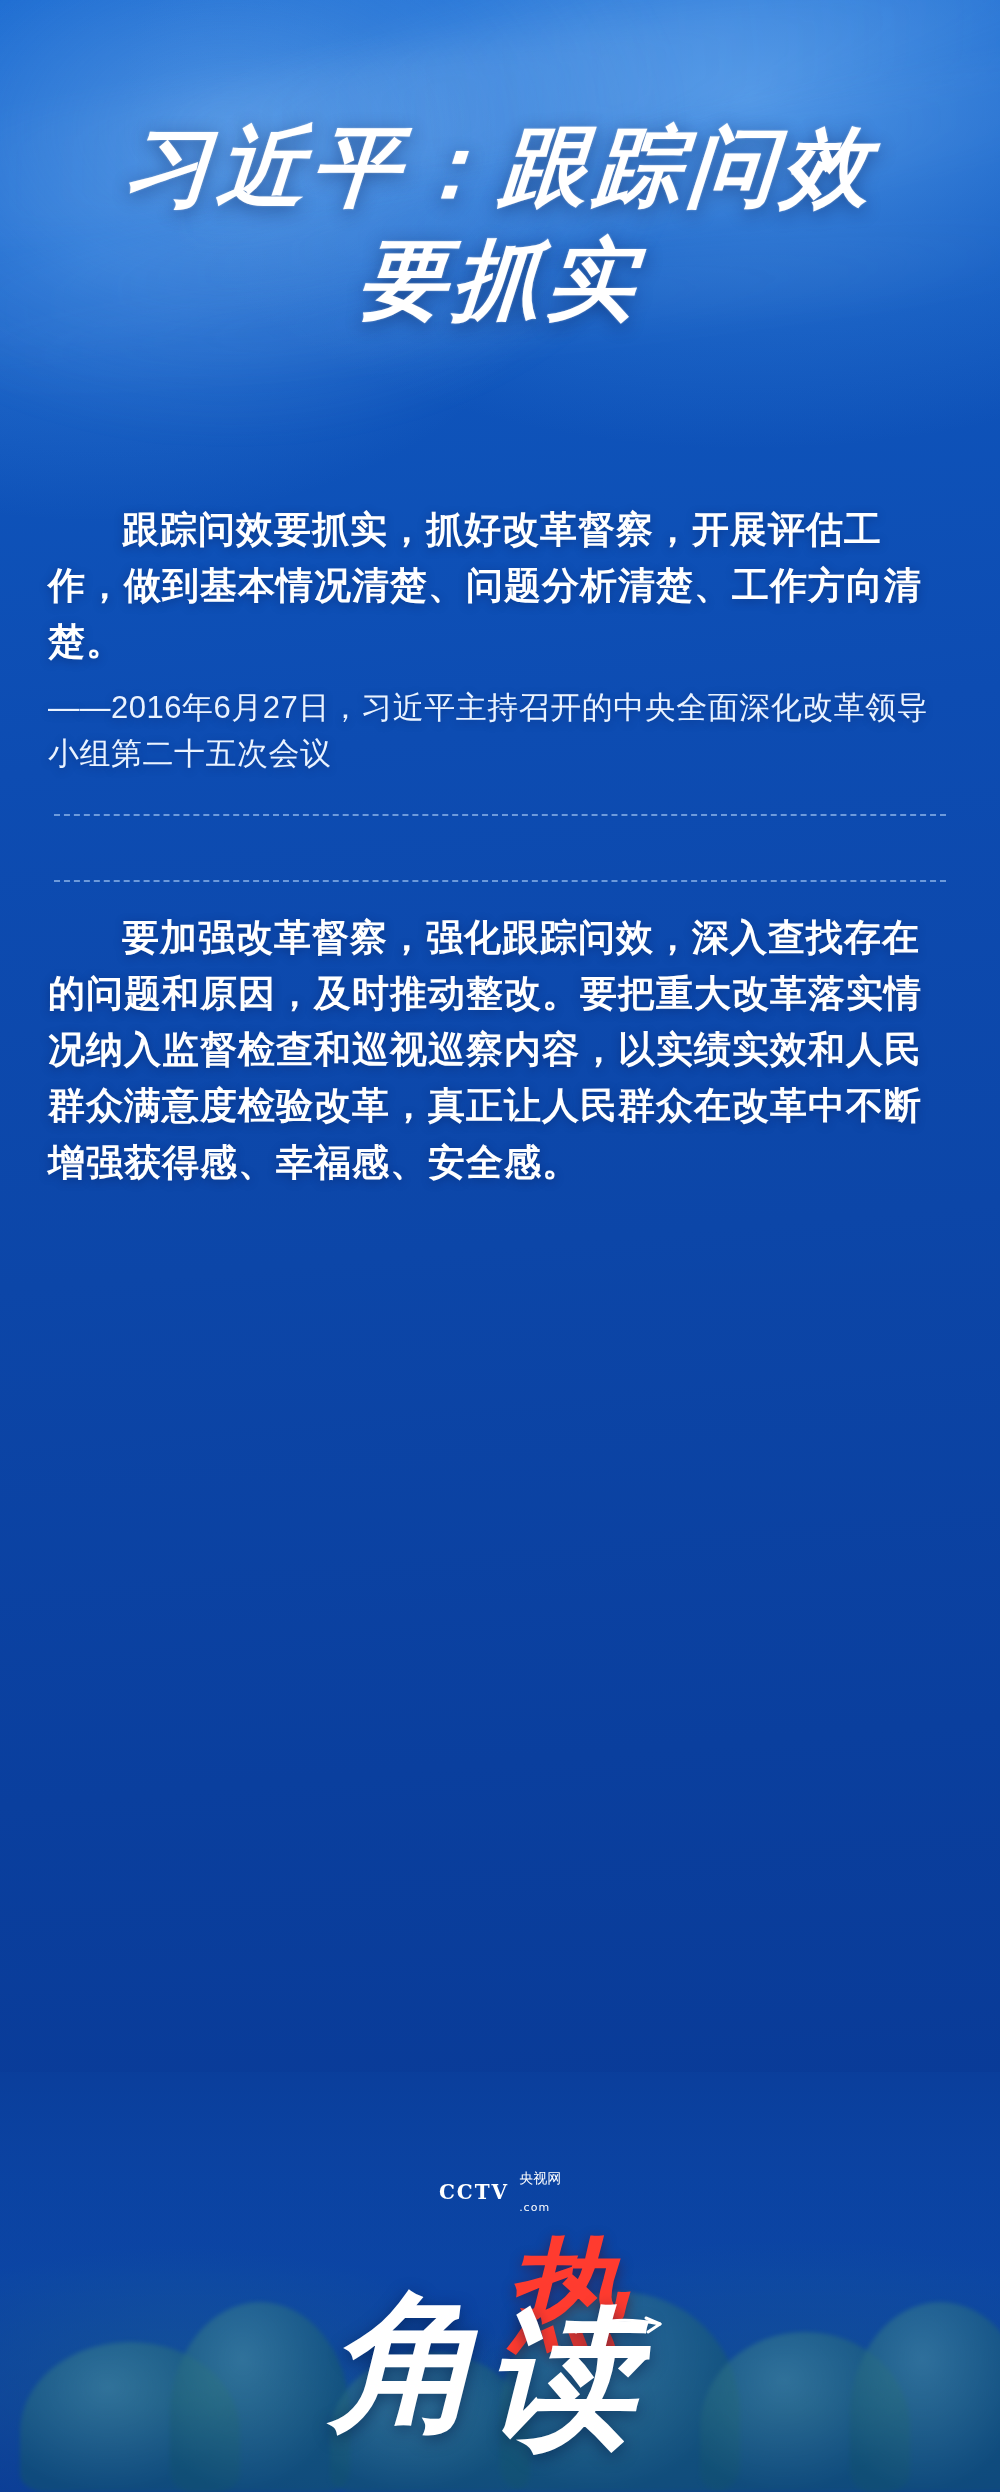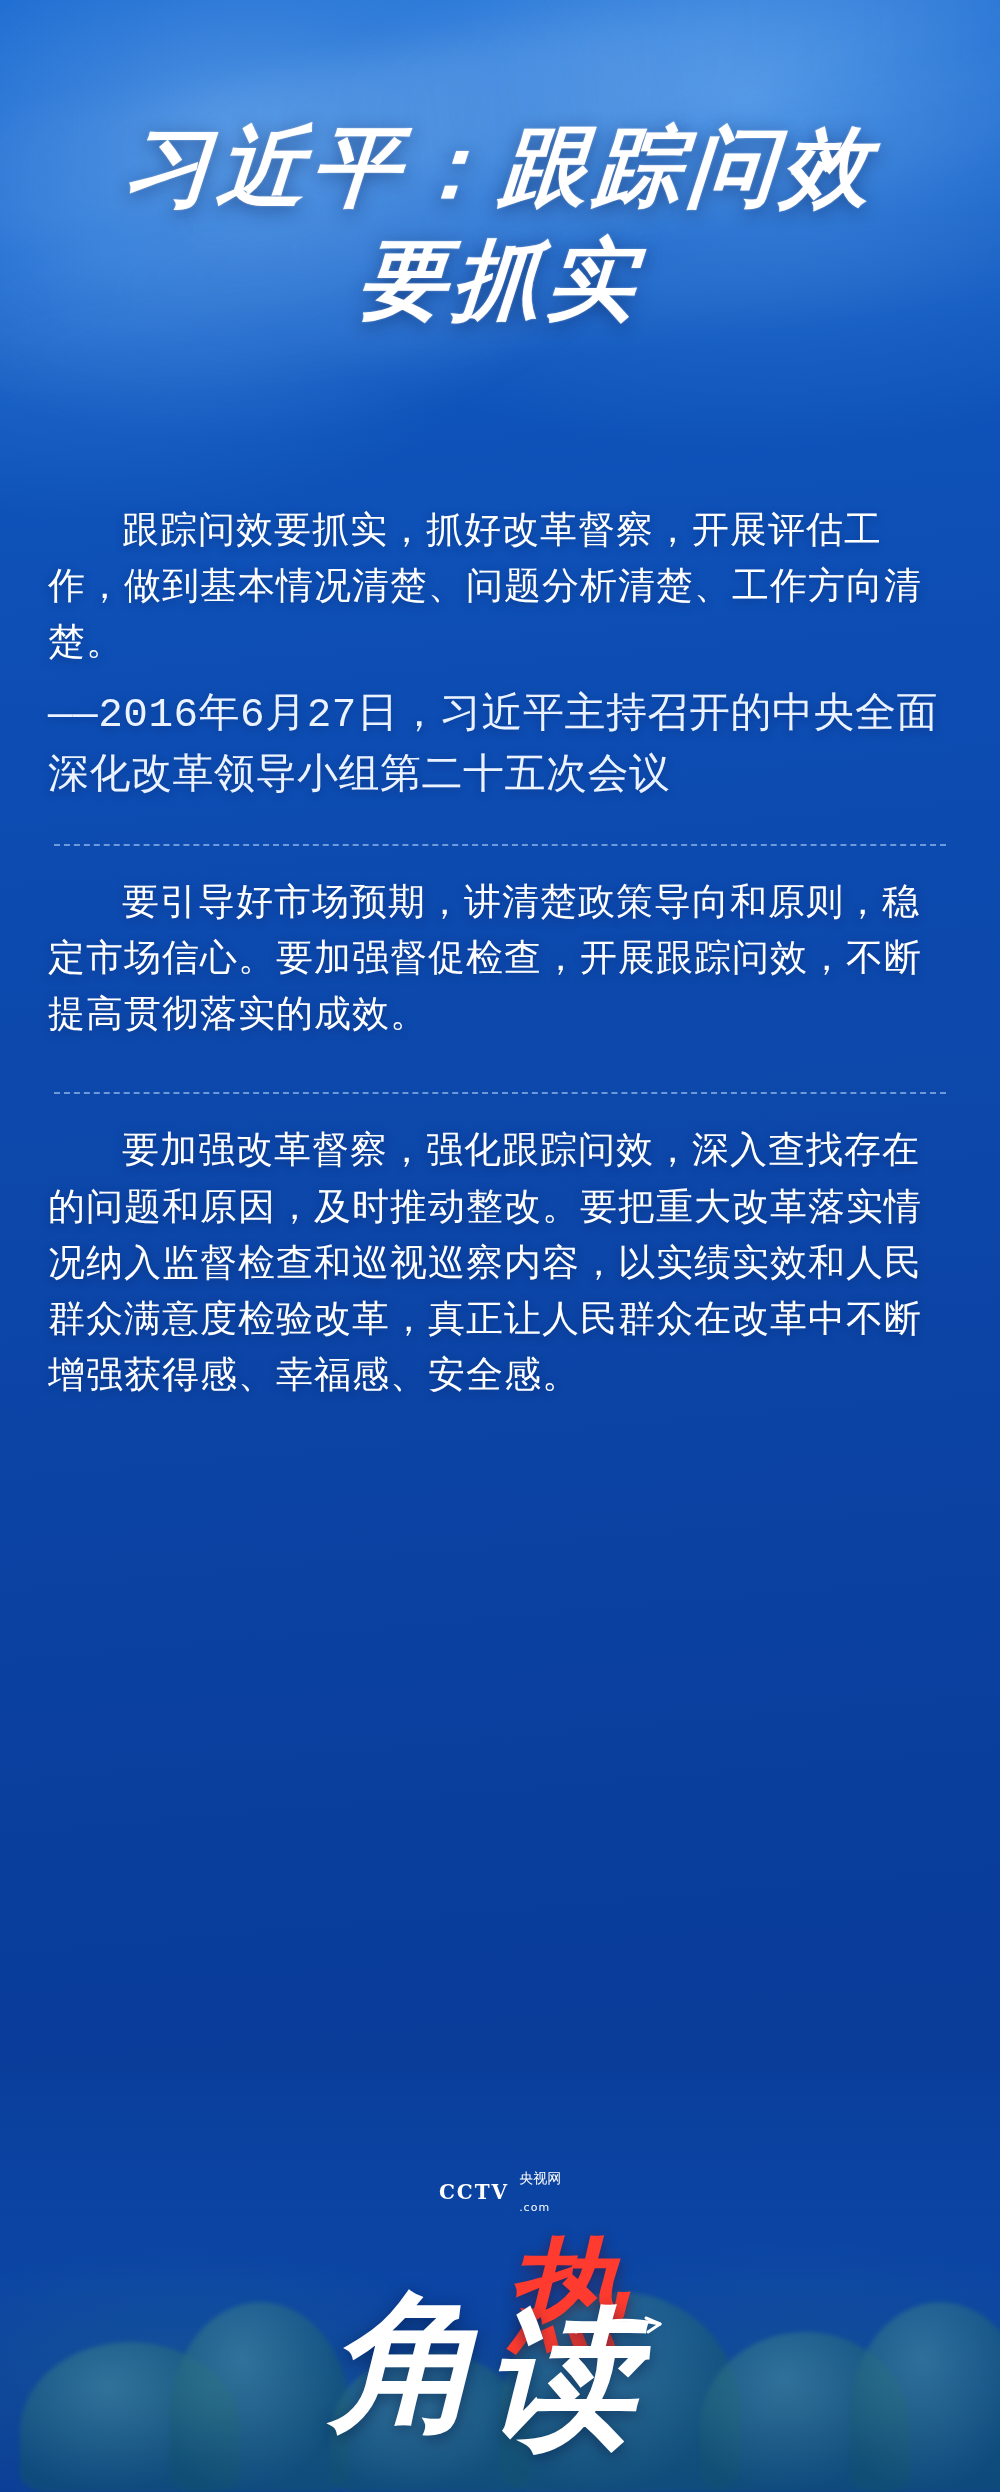--- a/index.html
+++ b/index.html
@@ -68,33 +68,33 @@
   .content {
     position: absolute;
     left: 0; right: 0;
     top: 480px;
     padding: 0 48px;
   }
   .quote-block { padding: 22px 0 10px 0; }
   .quote-text {
     color: #ffffff;
     font-family: "DejaVu Sans", "Liberation Sans", sans-serif;
-    font-weight: normal;
+    font-weight: bold;
     font-size: 37px;
     line-height: 1.52;
     letter-spacing: 1px;
     text-indent: 74px;
     text-shadow: 0 2px 10px rgba(0,25,80,0.40);
     margin: 0 0 14px 0;
   }
   .quote-source {
     color: #eaf3ff;
-    font-family: Liberation Mono, monospace;
+    font-family: Liberation Sans, sans-serif;
     font-weight: normal;
-    font-size: 41px;
+    font-size: 31px;
     line-height: 1.5;
     letter-spacing: 0.5px;
     margin: 0;
     text-shadow: 0 2px 8px rgba(0,25,80,0.35);
   }
   .divider {
     height: 0;
     border-top: 2px dashed rgba(190,220,255,0.55);
     margin: 26px 6px 6px 6px;
   }
@@ -210,21 +210,20 @@
   <div class="content">
 
     <div class="quote-block">
       <p class="quote-text">跟踪问效要抓实，抓好改革督察，开展评估工作，做到基本情况清楚、问题分析清楚、工作方向清楚。</p>
       <p class="quote-source">——2016年6月27日，习近平主持召开的中央全面深化改革领导小组第二十五次会议</p>
     </div>
 
     <div class="divider"></div>
 
     <div class="quote-block">
-      <p class="quote-text">要引导好市场预期，讲清楚政策导向和原则，稳定市场信心。要加强督促检查，开展跟踪问效，不断提高贯彻落实的成效。</p>
     </div>
 
     <div class="divider"></div>
 
     <div class="quote-block">
       <p class="quote-text">要加强改革督察，强化跟踪问效，深入查找存在的问题和原因，及时推动整改。要把重大改革落实情况纳入监督检查和巡视巡察内容，以实绩实效和人民群众满意度检验改革，真正让人民群众在改革中不断增强获得感、幸福感、安全感。</p>
     </div>
 
   </div>
 

